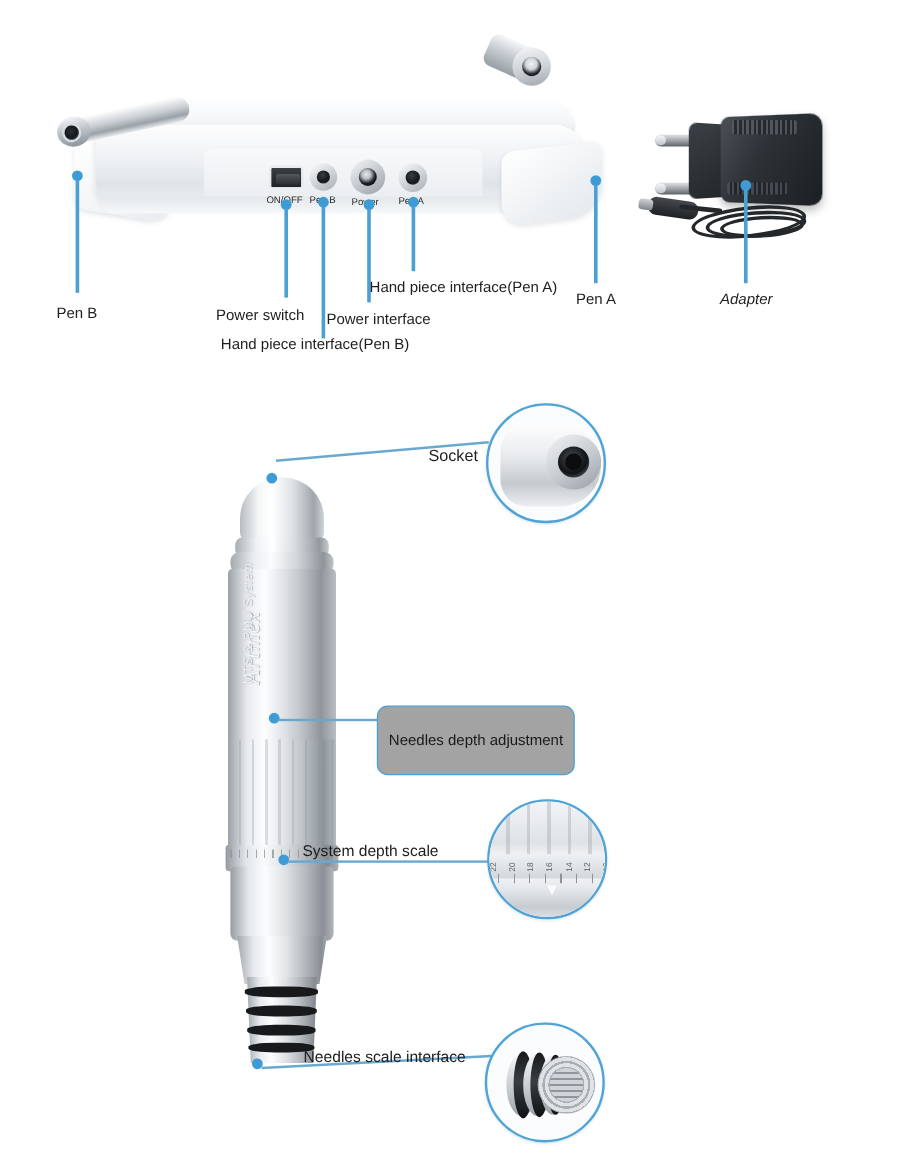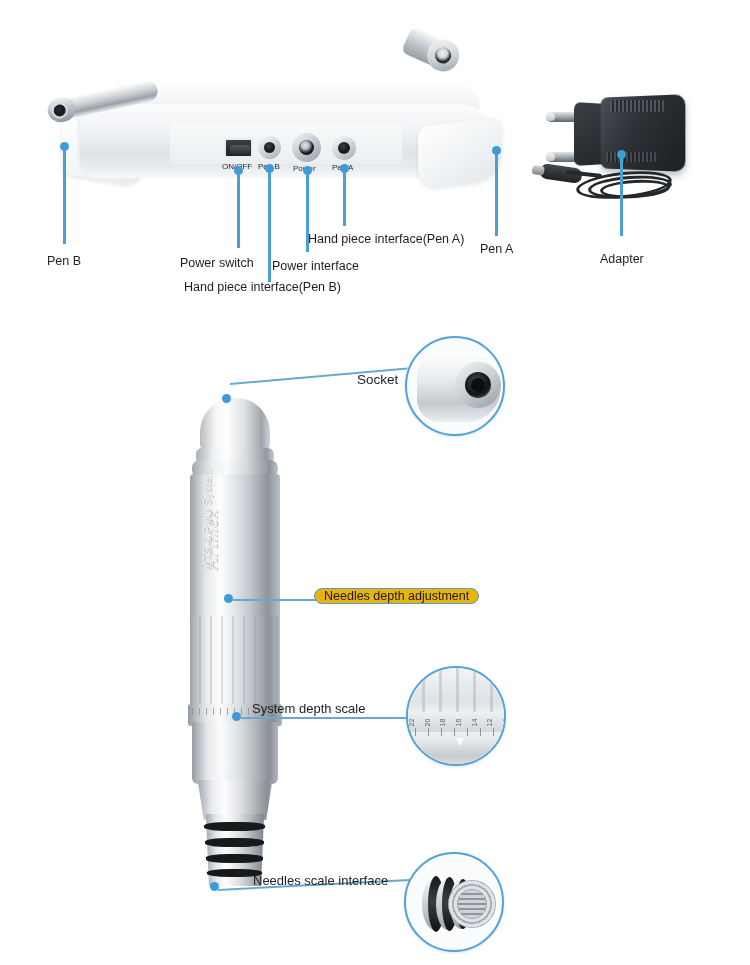--- a/index.html
+++ b/index.html
@@ -24,21 +24,21 @@
   
   .lead { position:absolute; background:#4a9fd4; }
   .lead-v { width:3px; }
   .lead-h { height:2px; background:#6aa9cf; }
   .dot { position:absolute; width:9px; height:9px; border-radius:50%;
          background:#3f9bd6; }
   .cap { position:absolute; font-size:12.5px; color:#1e1e1e;
          white-space:nowrap; line-height:1.2; }
   .cap-box {
     position:absolute; border:1.6px solid #4a9fd4; border-radius:9px;
-    background:#eab308; padding:0 9px; font-size:12.5px; color:#1a1a1a;
+    background:#a3a3a3; padding:21px 9px; font-size:12.5px; color:#1a1a1a;
     white-space:nowrap;
   }
 
   
   .console-wrap { position:absolute; left:20px; top:78px; width:500px; height:120px; }
 
   .con-top {
     position:absolute; left:88px; top:2px; width:372px; height:34px;
     background:linear-gradient(180deg,#ffffff 0%,#f4f6f8 60%,#e8ecef 100%);
     border-radius:34px 40px 14px 14px;
@@ -446,21 +446,21 @@
   <div class="dot" style="left:340px; top:164px;"></div>
   <div class="lead lead-v" style="left:343px; top:172px;  height:54px;"></div>
   <div class="cap" style="left:292px; top:232px;margin-left:16px;">Hand piece interface(Pen A)</div>
 
   <div class="dot" style="left:492px; top:146px;"></div>
   <div class="lead lead-v" style="left:495px; top:154px;  height:82px;"></div>
   <div class="cap" style="left:480px; top:242px;">Pen A</div>
 
   <div class="dot" style="left:617px; top:150px;"></div>
   <div class="lead lead-v" style="left:620px; top:158px;  height:78px;"></div>
-  <div class="cap" style="left:600px; top:252px;">Adapter</div>
+  <div class="cap" style="left:600px; top:242px;font-style:italic;">Adapter</div>
 
   <div class="pen">
     <div class="pen-dome"></div>
     <div class="pen-neck"></div>
     <div class="pen-shoulder"></div>
     <div class="pen-barrel">
       <div class="brand">Artmex</div>
       <div class="brand-sub">MTS &amp; PMU System</div>
     </div>
     <div class="pen-adjust"></div>

